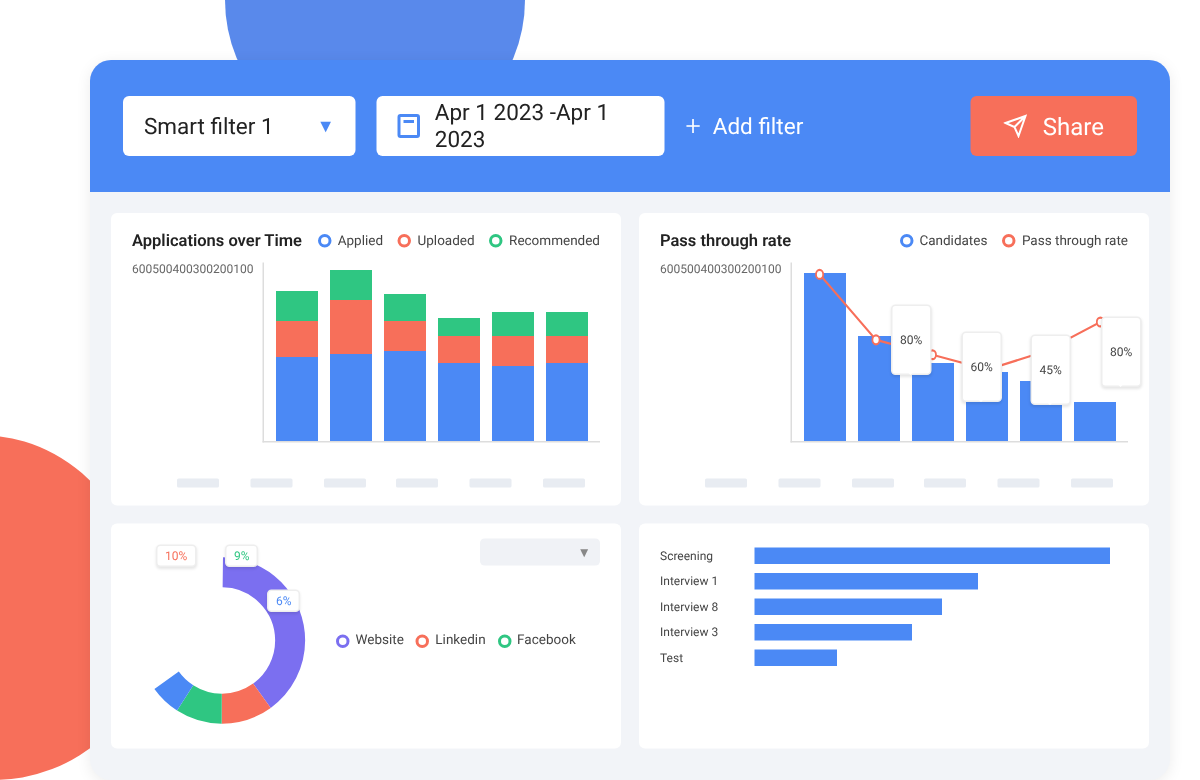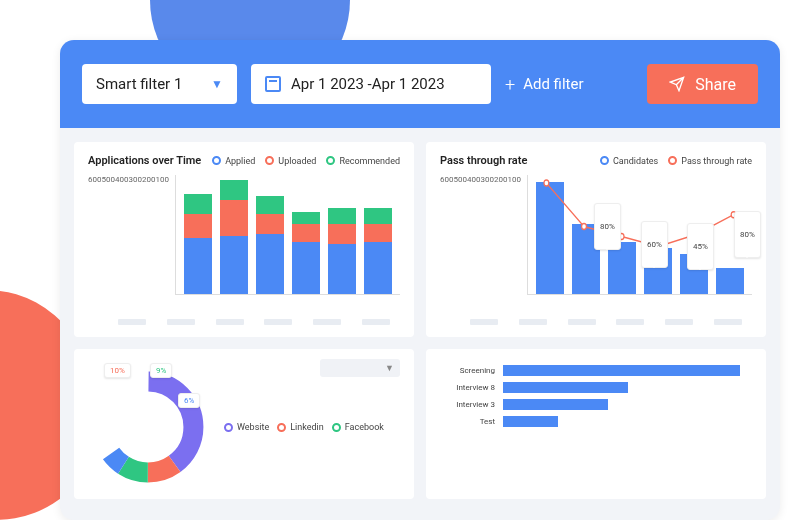--- a/index.html
+++ b/index.html
@@ -4,21 +4,21 @@
 <style>
 *{box-sizing:border-box;margin:0;padding:0;font-family:-apple-system,BlinkMacSystemFont,"Segoe UI",Roboto,sans-serif}
 body{background:#fff;width:800px;height:520px;position:relative;overflow:hidden}
 .blob-blue{position:absolute;width:200px;height:200px;border-radius:50%;background:#5989eb;top:-100px;left:150px;z-index:0}
 .blob-red{position:absolute;width:210px;height:230px;background:#f76f5a;top:290px;left:-110px;z-index:0;border-radius:50% 50% 50% 50%/55% 55% 45% 45%;transform:rotate(-10deg)}
 .device{position:absolute;top:40px;left:60px;width:720px;height:480px;background:#f2f4f8;border-radius:14px;z-index:2;overflow:hidden;box-shadow:0 2px 10px rgba(0,0,0,.08)}
 .toolbar{background:#4b89f5;padding:24px 22px;display:flex;gap:14px;align-items:center}
 .tb-box{background:#fff;border-radius:4px;height:40px;display:flex;align-items:center;padding:0 14px;font-size:15px;color:#222}
 .filter-box{width:155px;justify-content:space-between;cursor:pointer}
 .chev{color:#4b89f5;font-size:12px}
-.date-box{width:240px;gap:10px}
+.date-box{width:192px;gap:10px}
 .cal-icon{width:16px;height:16px;border:2px solid #4b89f5;border-radius:2px;position:relative}
 .cal-icon::before{content:"";position:absolute;top:2px;left:2px;right:2px;height:2px;background:#4b89f5}
 .add-filter{color:#fff;font-size:15px;display:flex;align-items:center;gap:8px;cursor:pointer}
 .plus{font-size:18px;font-weight:300}
 .share-btn{margin-left:auto;background:#f76f5a;color:#fff;height:40px;padding:0 22px;border-radius:4px;display:flex;align-items:center;gap:10px;font-size:16px;cursor:pointer}
 .send-icon{width:16px;height:16px}
 .panels{padding:14px;display:grid;grid-template-columns:1fr 1fr;gap:12px}
 .card{background:#fff;border-radius:4px;padding:12px 14px;position:relative}
 .card-hd{display:flex;justify-content:space-between;align-items:center;margin-bottom:8px}
 .card-title{font-size:11px;font-weight:600;color:#222}
@@ -37,21 +37,21 @@
 .line-svg{position:absolute;top:0;left:0;width:100%;height:100%;pointer-events:none}
 .lbl{position:absolute;background:#fff;border:1px solid #eee;border-radius:3px;font-size:8px;padding:18px 5px;color:#444;box-shadow:0 1px 2px rgba(0,0,0,.1)}
 .lbl::after{content:"";position:absolute;bottom:-4px;left:50%;margin-left:-3px;border:3px solid transparent;border-top-color:#fff}
 .card-short{height:150px;overflow:hidden}
 .donut-wrap{display:flex;gap:16px;align-items:center;padding-top:6px}
 .donut{width:120px;height:120px;position:relative}
 .donut-lbl{position:absolute;background:#fff;border:1px solid #eee;border-radius:3px;font-size:8px;padding:2px 5px;box-shadow:0 1px 2px rgba(0,0,0,.1)}
 .src-legend{display:flex;flex-direction:row;gap:8px;font-size:9px;color:#444}
 .hbars{display:flex;flex-direction:column;gap:6px;padding-top:4px}
 .hbar-row{display:flex;align-items:center;gap:8px}
-.hbar-label{width:55px;font-size:8px;color:#444;text-align:right}
+.hbar-label{width:55px;font-size:8px;color:#444;text-align:left}
 .hbar-track{flex:1;height:11px;position:relative}
 .hbar-fill{height:100%;background:#4b89f5}
 .select-ph{position:absolute;top:10px;right:14px;width:80px;height:18px;background:#f0f2f6;border-radius:3px;display:flex;align-items:center;justify-content:flex-end;padding-right:6px}
 .select-ph .chev{color:#888;font-size:9px}
 </style>
 </head>
 <body>
 
 <div class="blob-blue"></div>
 <div class="blob-red"></div>
@@ -245,20 +245,26 @@
 
     <div class="card card-short">
       <div class="hbars">
         <div class="hbar-row">
             <div class="hbar-label">Screening</div>
             <div class="hbar-track">
               <div class="hbar-fill" style="width:95%"></div>
             </div>
           </div>
         <div class="hbar-row">
+            <div class="hbar-label">Interview 1</div>
+            <div class="hbar-track">
+              <div class="hbar-fill" style="width:60%"></div>
+            </div>
+          </div>
+        <div class="hbar-row">
             <div class="hbar-label">Interview 8</div>
             <div class="hbar-track">
               <div class="hbar-fill" style="width:50%"></div>
             </div>
           </div>
         <div class="hbar-row">
             <div class="hbar-label">Interview 3</div>
             <div class="hbar-track">
               <div class="hbar-fill" style="width:42%"></div>
             </div>

